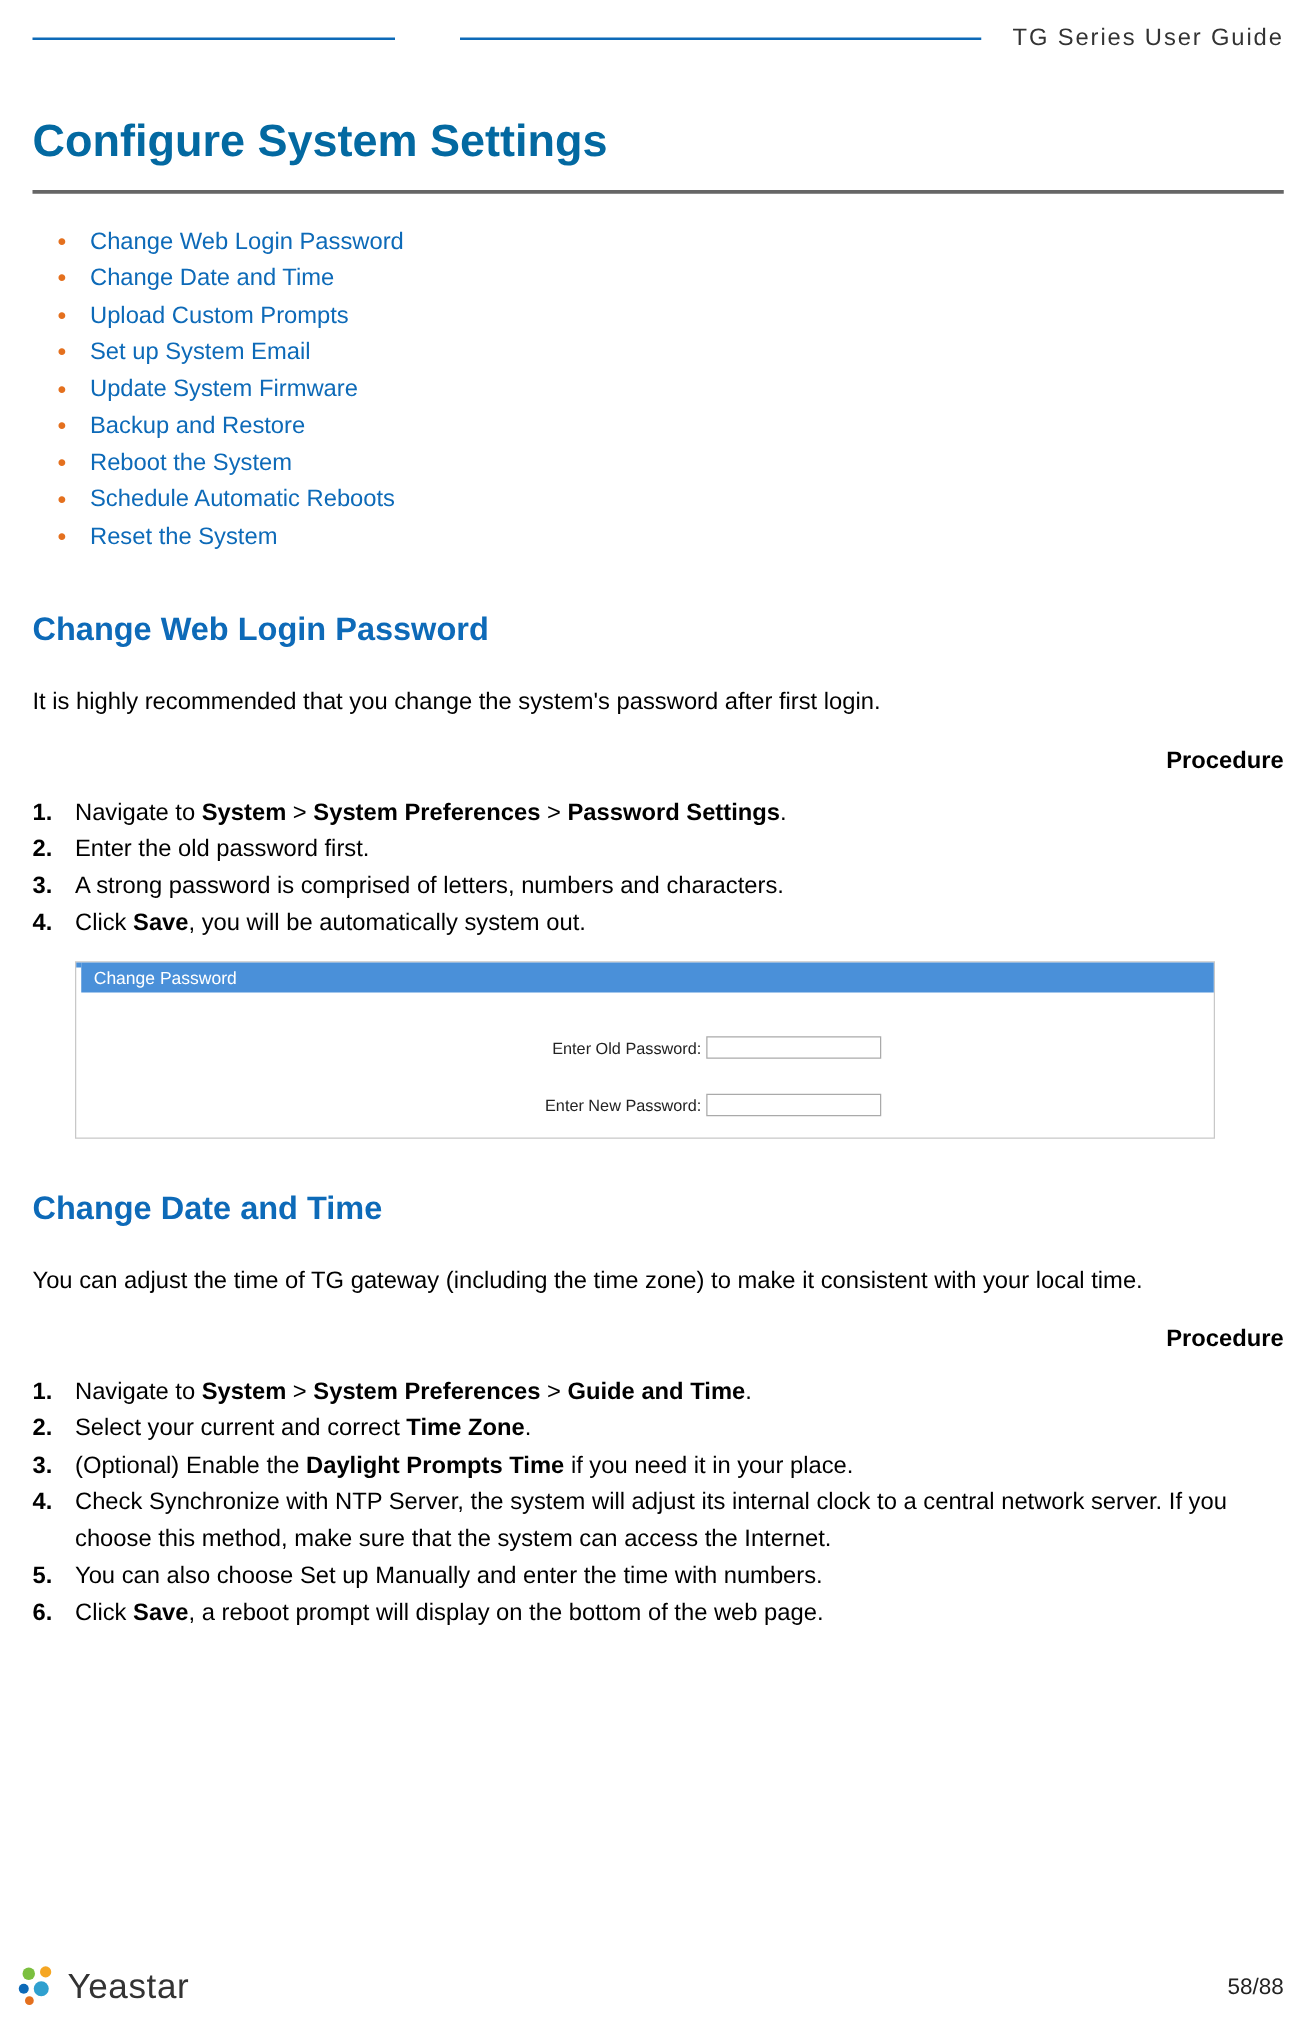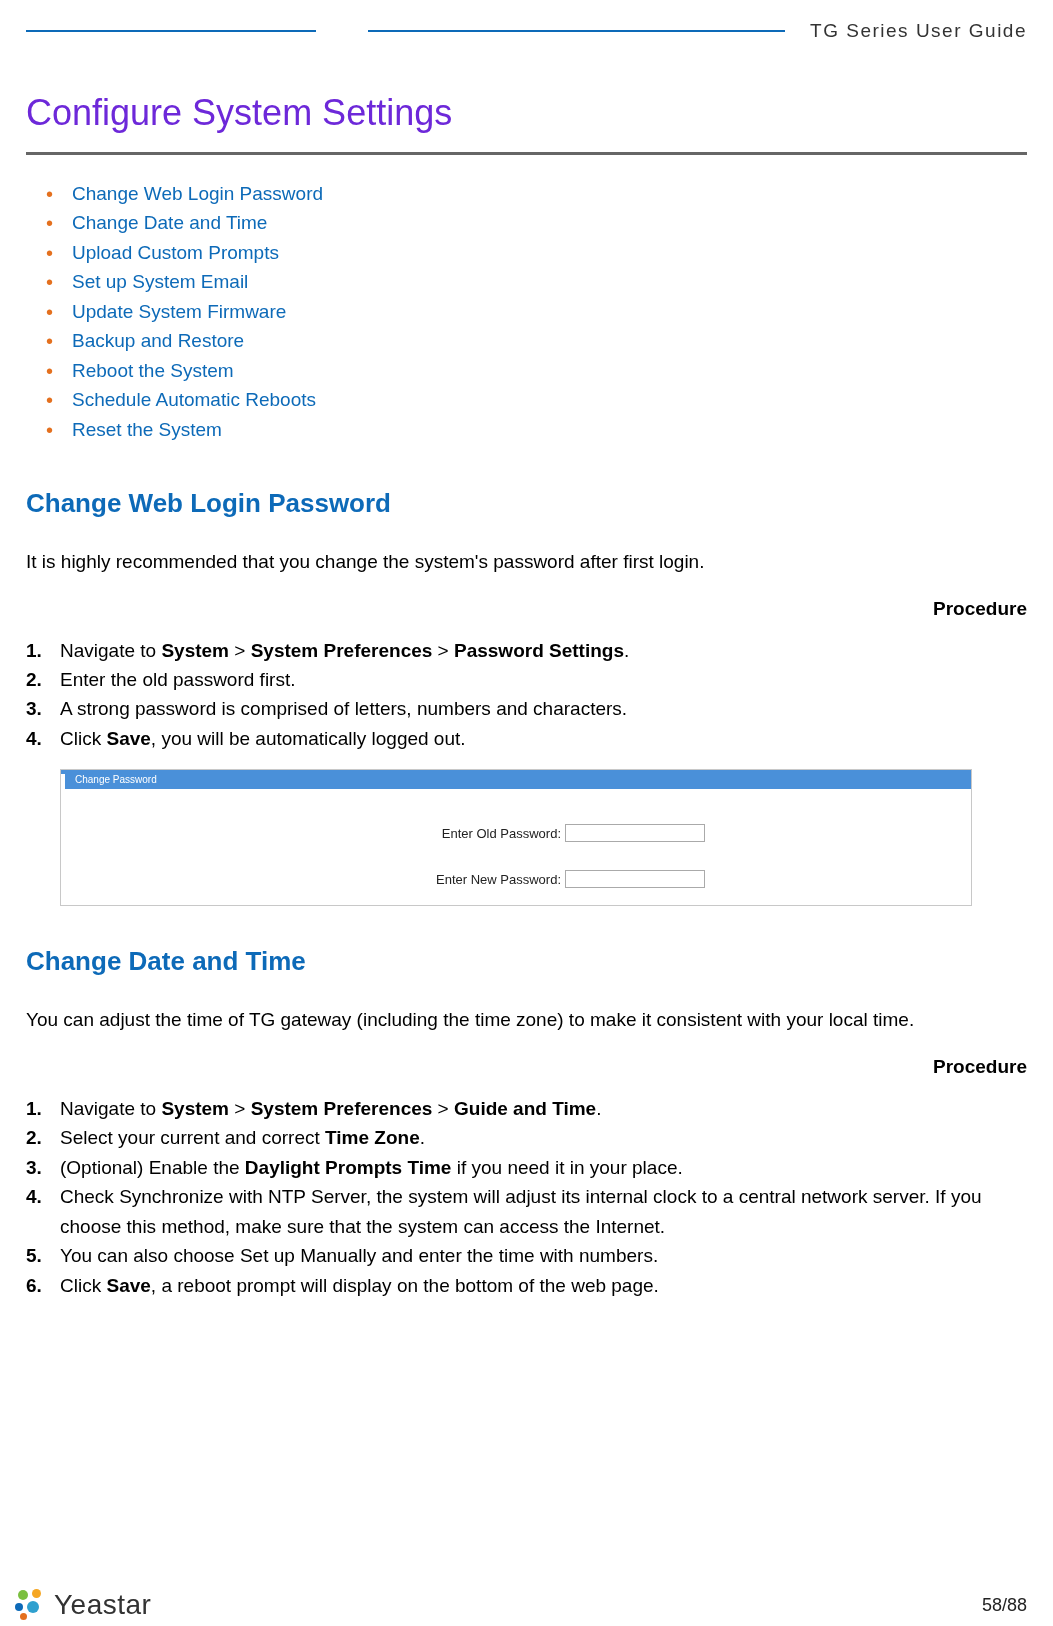--- a/index.html
+++ b/index.html
@@ -28,23 +28,23 @@
     .header-gap { width: 30px; }
     .header-line.mid { flex: 1; }
     .header-title {
       color: #333;
       font-size: 19px;
       letter-spacing: 1.5px;
       padding-left: 14px;
       white-space: nowrap;
     }
     h1.main-title {
-      color: #6d28d9;
+      color: #0369a1;
       font-size: 36px;
-      font-weight: normal;
+      font-weight: bold;
       margin-bottom: 18px;
     }
     .title-rule {
       height: 3px;
       background: #666;
       margin-bottom: 24px;
     }
     ul.toc {
       list-style: none;
       padding-left: 20px;
@@ -114,21 +114,21 @@
     }
     .panel-shot .blue-strip {
       height: 4px;
       background: #4a90d9;
       width: 4px;
     }
     .panel-shot .blue-bar {
       background: #4a90d9;
       color: #fff;
       padding: 4px 10px;
-      font-size: 10px;
+      font-size: 14px;
     }
     .panel-shot .form-area {
       padding: 10px 0 14px 0;
     }
     .panel-shot .row {
       display: flex;
       align-items: center;
       justify-content: flex-start;
       padding: 3px 0;
       margin-top: 22px;
@@ -145,21 +145,21 @@
       height: 18px;
       border: 1px solid #aaa;
       font-size: 12px;
     }
 
     .section2 { margin-top: 10px; }
 
     
     .footer {
       position: absolute;
-      bottom: 4px;
+      bottom: 20px;
       left: 14px;
       right: 26px;
       display: flex;
       align-items: center;
       justify-content: space-between;
     }
     .logo {
       display: flex;
       align-items: center;
       gap: 6px;
@@ -218,21 +218,21 @@
 
   <ol class="procedure">
     <li>
       <span>Navigate to </span><b>System</b><span> &gt; </span><b>System Preferences</b><span> &gt; </span><b>Password Settings</b><span>.</span>
     </li>
     <li>Enter the old password first.</li>
     <li>
       <span class="sub">A strong password is comprised of letters, numbers and characters.</span>
     </li>
     <li>
-      <span>Click </span><b>Save</b><span>, you will be automatically logged out.</span>
+      <span>Click </span><b>Save</b><span>, you will be automatically system out.</span>
     </li>
   </ol>
 
   <div class="panel-shot">
     <div style="display:flex;">
       <div class="blue-strip"></div>
       <div style="flex:1;">
         <div class="blue-bar">Change Password</div>
         <div class="form-area">
           <div class="row">

